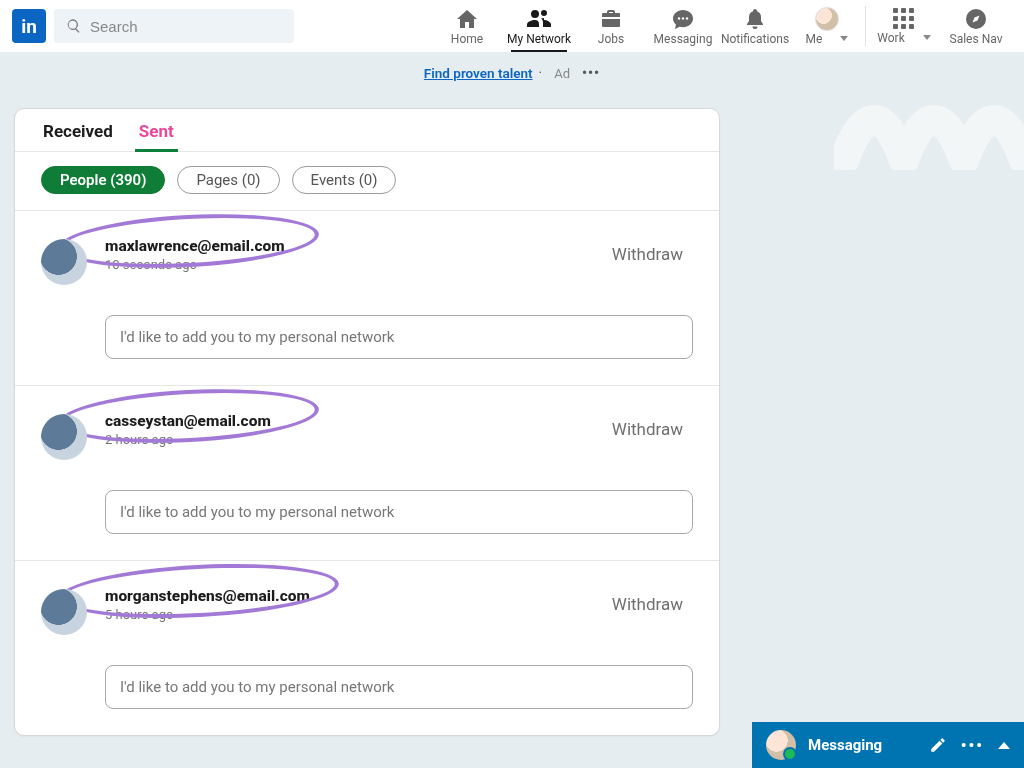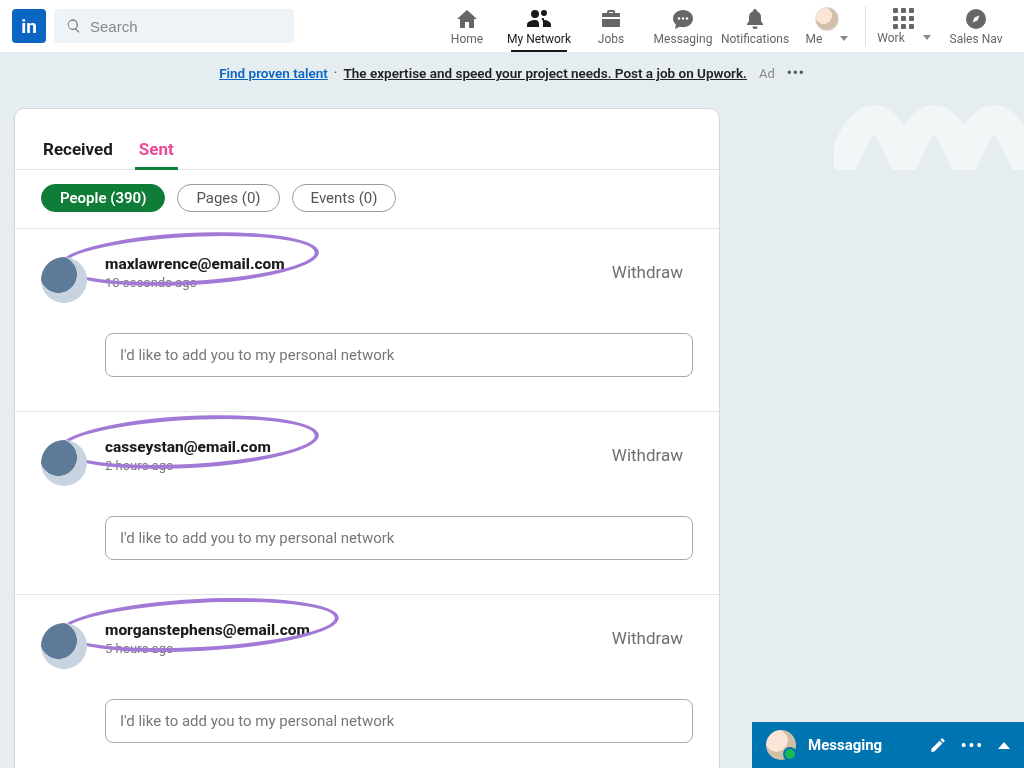--- a/index.html
+++ b/index.html
@@ -135,21 +135,20 @@
     padding: 4px 26px 0;
     border-bottom: 1px solid #e6e6e6;
   }
   .subtab {
     padding: 8px 2px 10px;
     font-size: 17px;
     font-weight: 700;
     color: #1c1c1c;
     cursor: pointer;
     position: relative;
-    margin-top: 18px;
   }
   .subtab.active { color: #ec4899; }
   .subtab.active::after {
     content: "";
     position: absolute; left: -2px; right: -2px; bottom: -1px;
     height: 3px; background: #0a803a;
   }
   .pills {
     display: flex; gap: 12px;
     padding: 14px 26px 16px;
@@ -168,21 +167,21 @@
   }
   .pill.active {
     border-color: #0f7d37;
     background: #0f7d37;
     color: #fff;
     font-weight: 600;
   }
 
   .inv {
     position: relative;
-    padding: 20px 26px 34px;
+    padding: 20px 26px 26px;
     border-bottom: 1px solid #e6e6e6;
   }
   .inv:last-child { border-bottom: none; }
   .inv-head {
     display: flex; align-items: flex-start; gap: 18px;
   }
   .inv-avatar {
     width: 46px; height: 46px; border-radius: 50%;
     background: radial-gradient(circle at 38% 38%, #5d7a98 0 45%, #c7d3df 46% 100%);
     flex-shrink: 0;
@@ -338,21 +337,20 @@
         </svg>
       <span>Sales Nav</span>
     </div>
 
   </div>
 </div>
 
 <div class="ad-strip">
   <a class="ad-link">Find proven talent</a>
   <span> · </span>
-  <a class="ad-text">The expertise and speed your project needs. Post a job on Upwork.</a>
   <span class="ad-label">Ad</span>
   <span class="ad-dots">•••</span>
 </div>
 
 <svg class="bg-swoosh" viewBox="0 0 200 100">
   <path d="M10 90 Q40 10 70 90" fill="none" stroke="#fff" stroke-width="30" stroke-linecap="round"></path>
   <path d="M70 90 Q100 10 130 90" fill="none" stroke="#fff" stroke-width="30" stroke-linecap="round"></path>
   <path d="M130 90 Q160 10 190 90" fill="none" stroke="#fff" stroke-width="30" stroke-linecap="round"></path>
 </svg>
 

